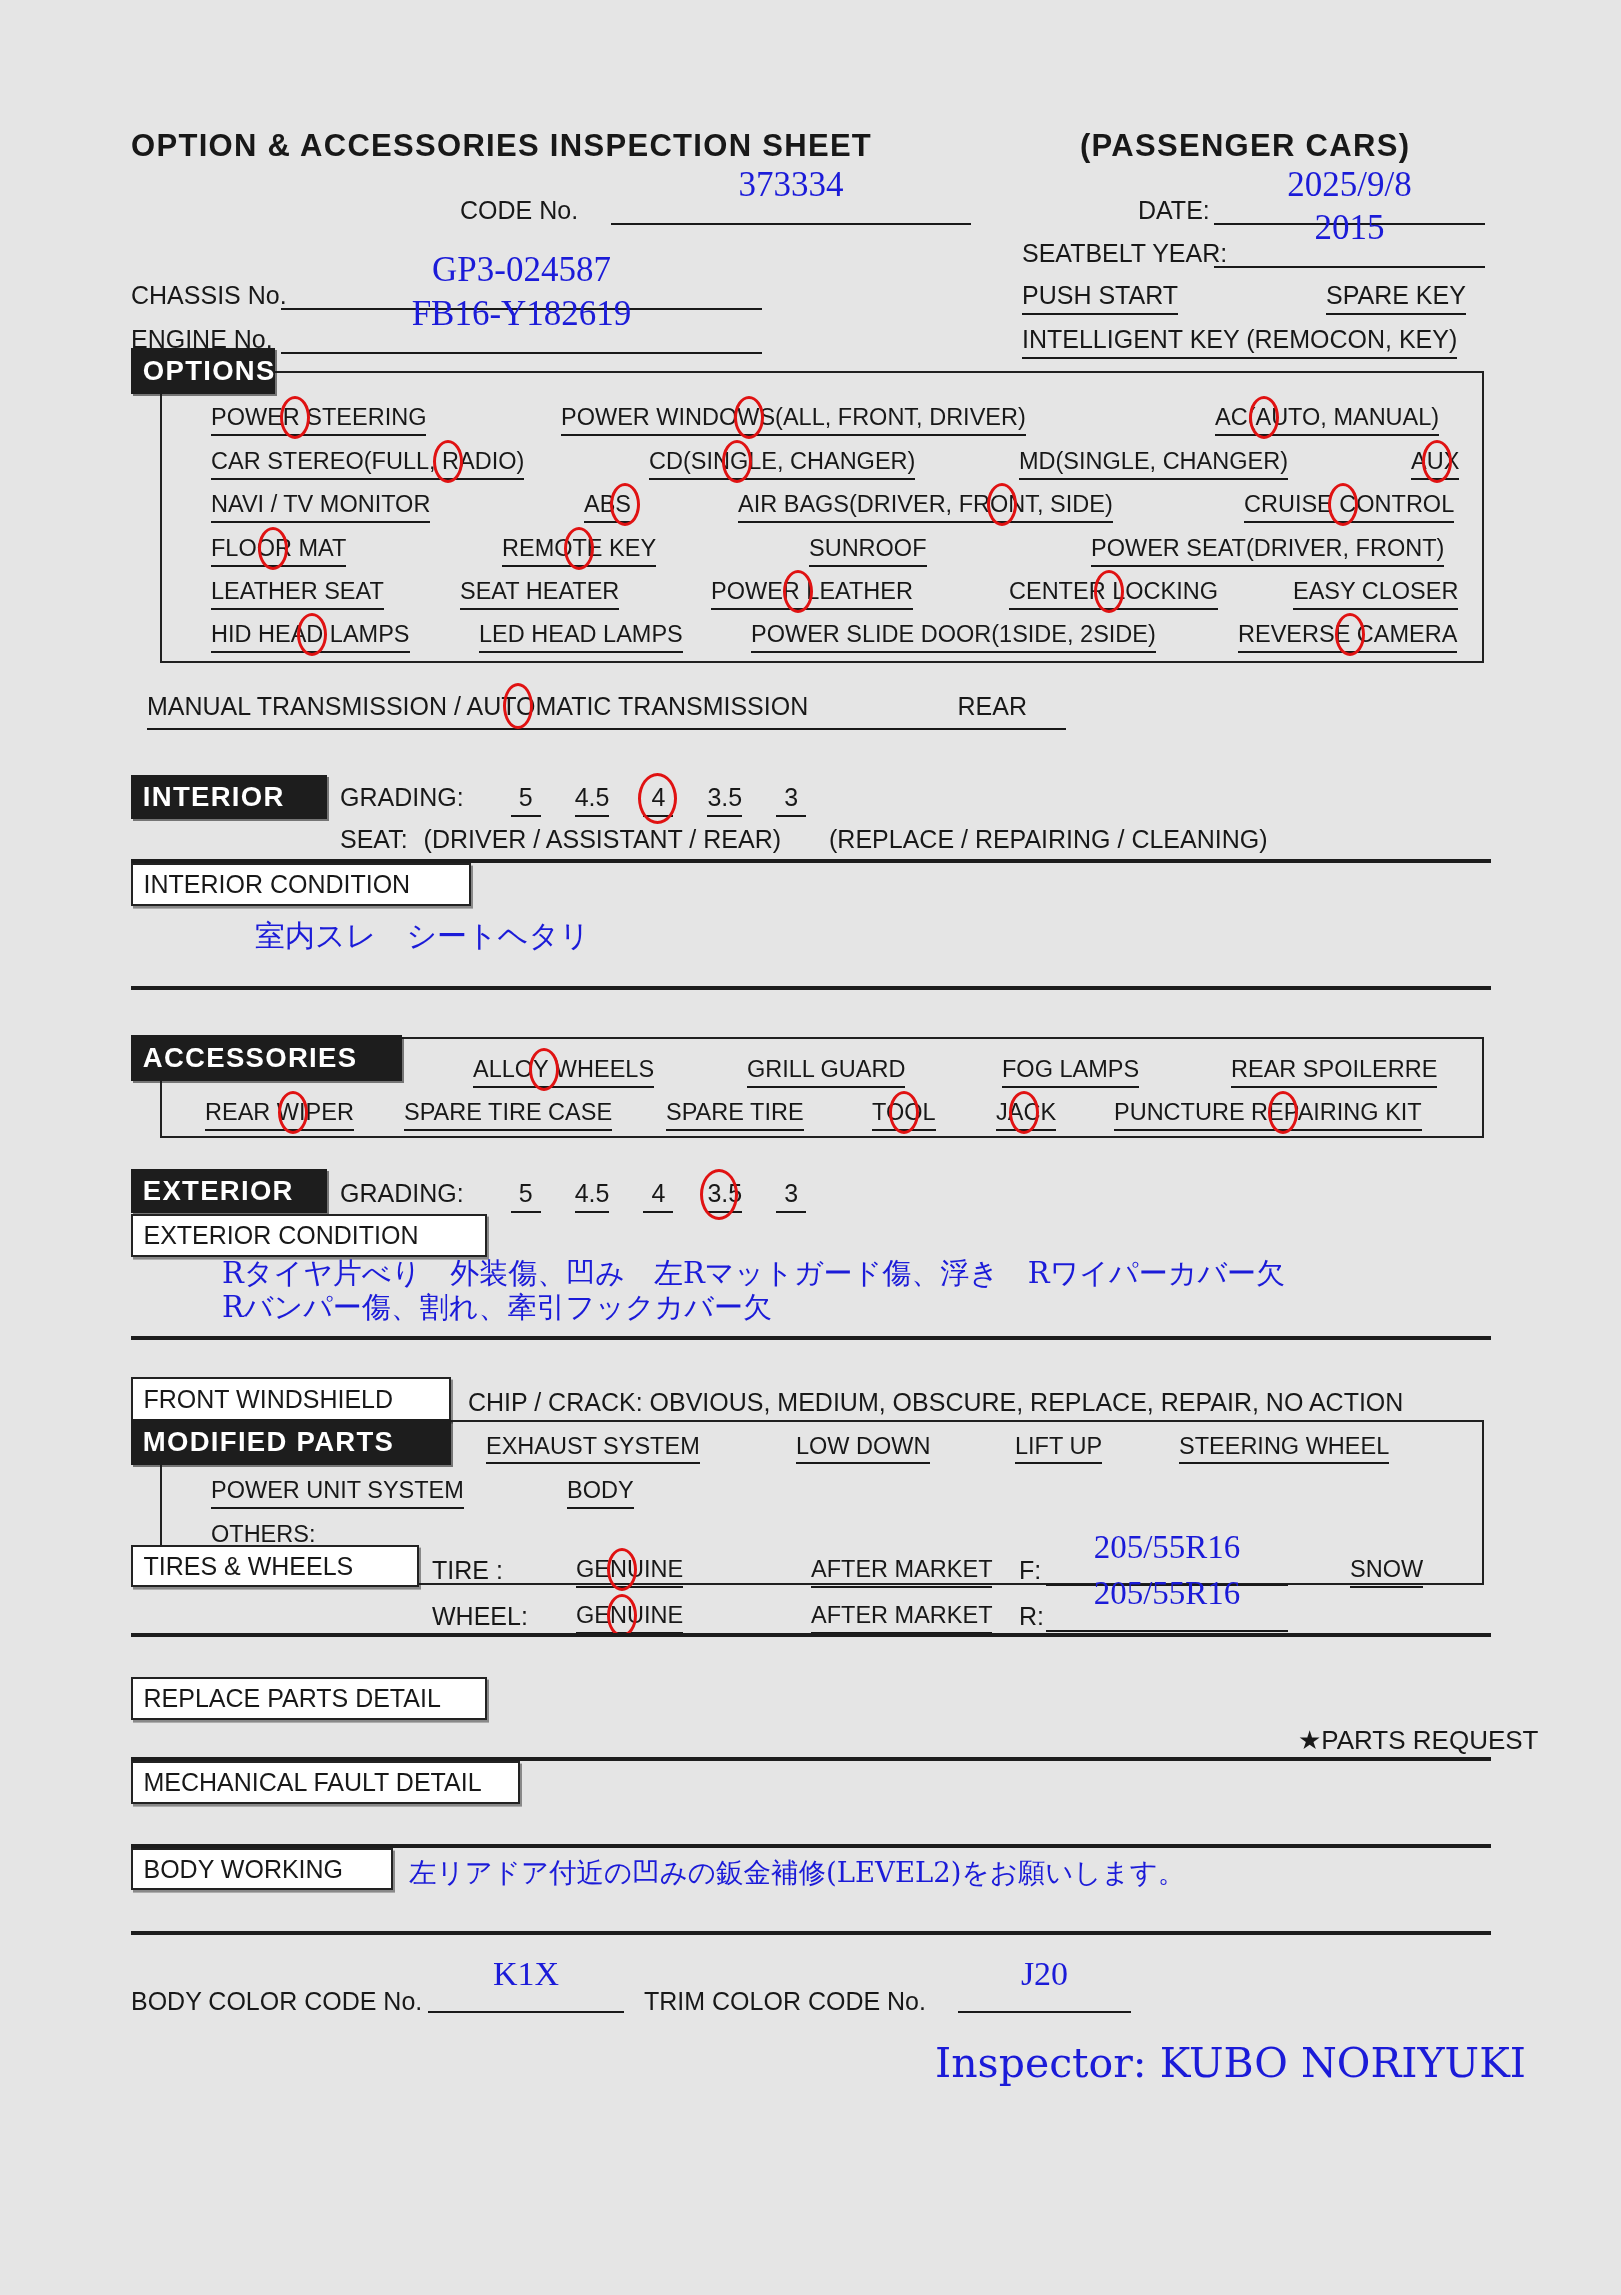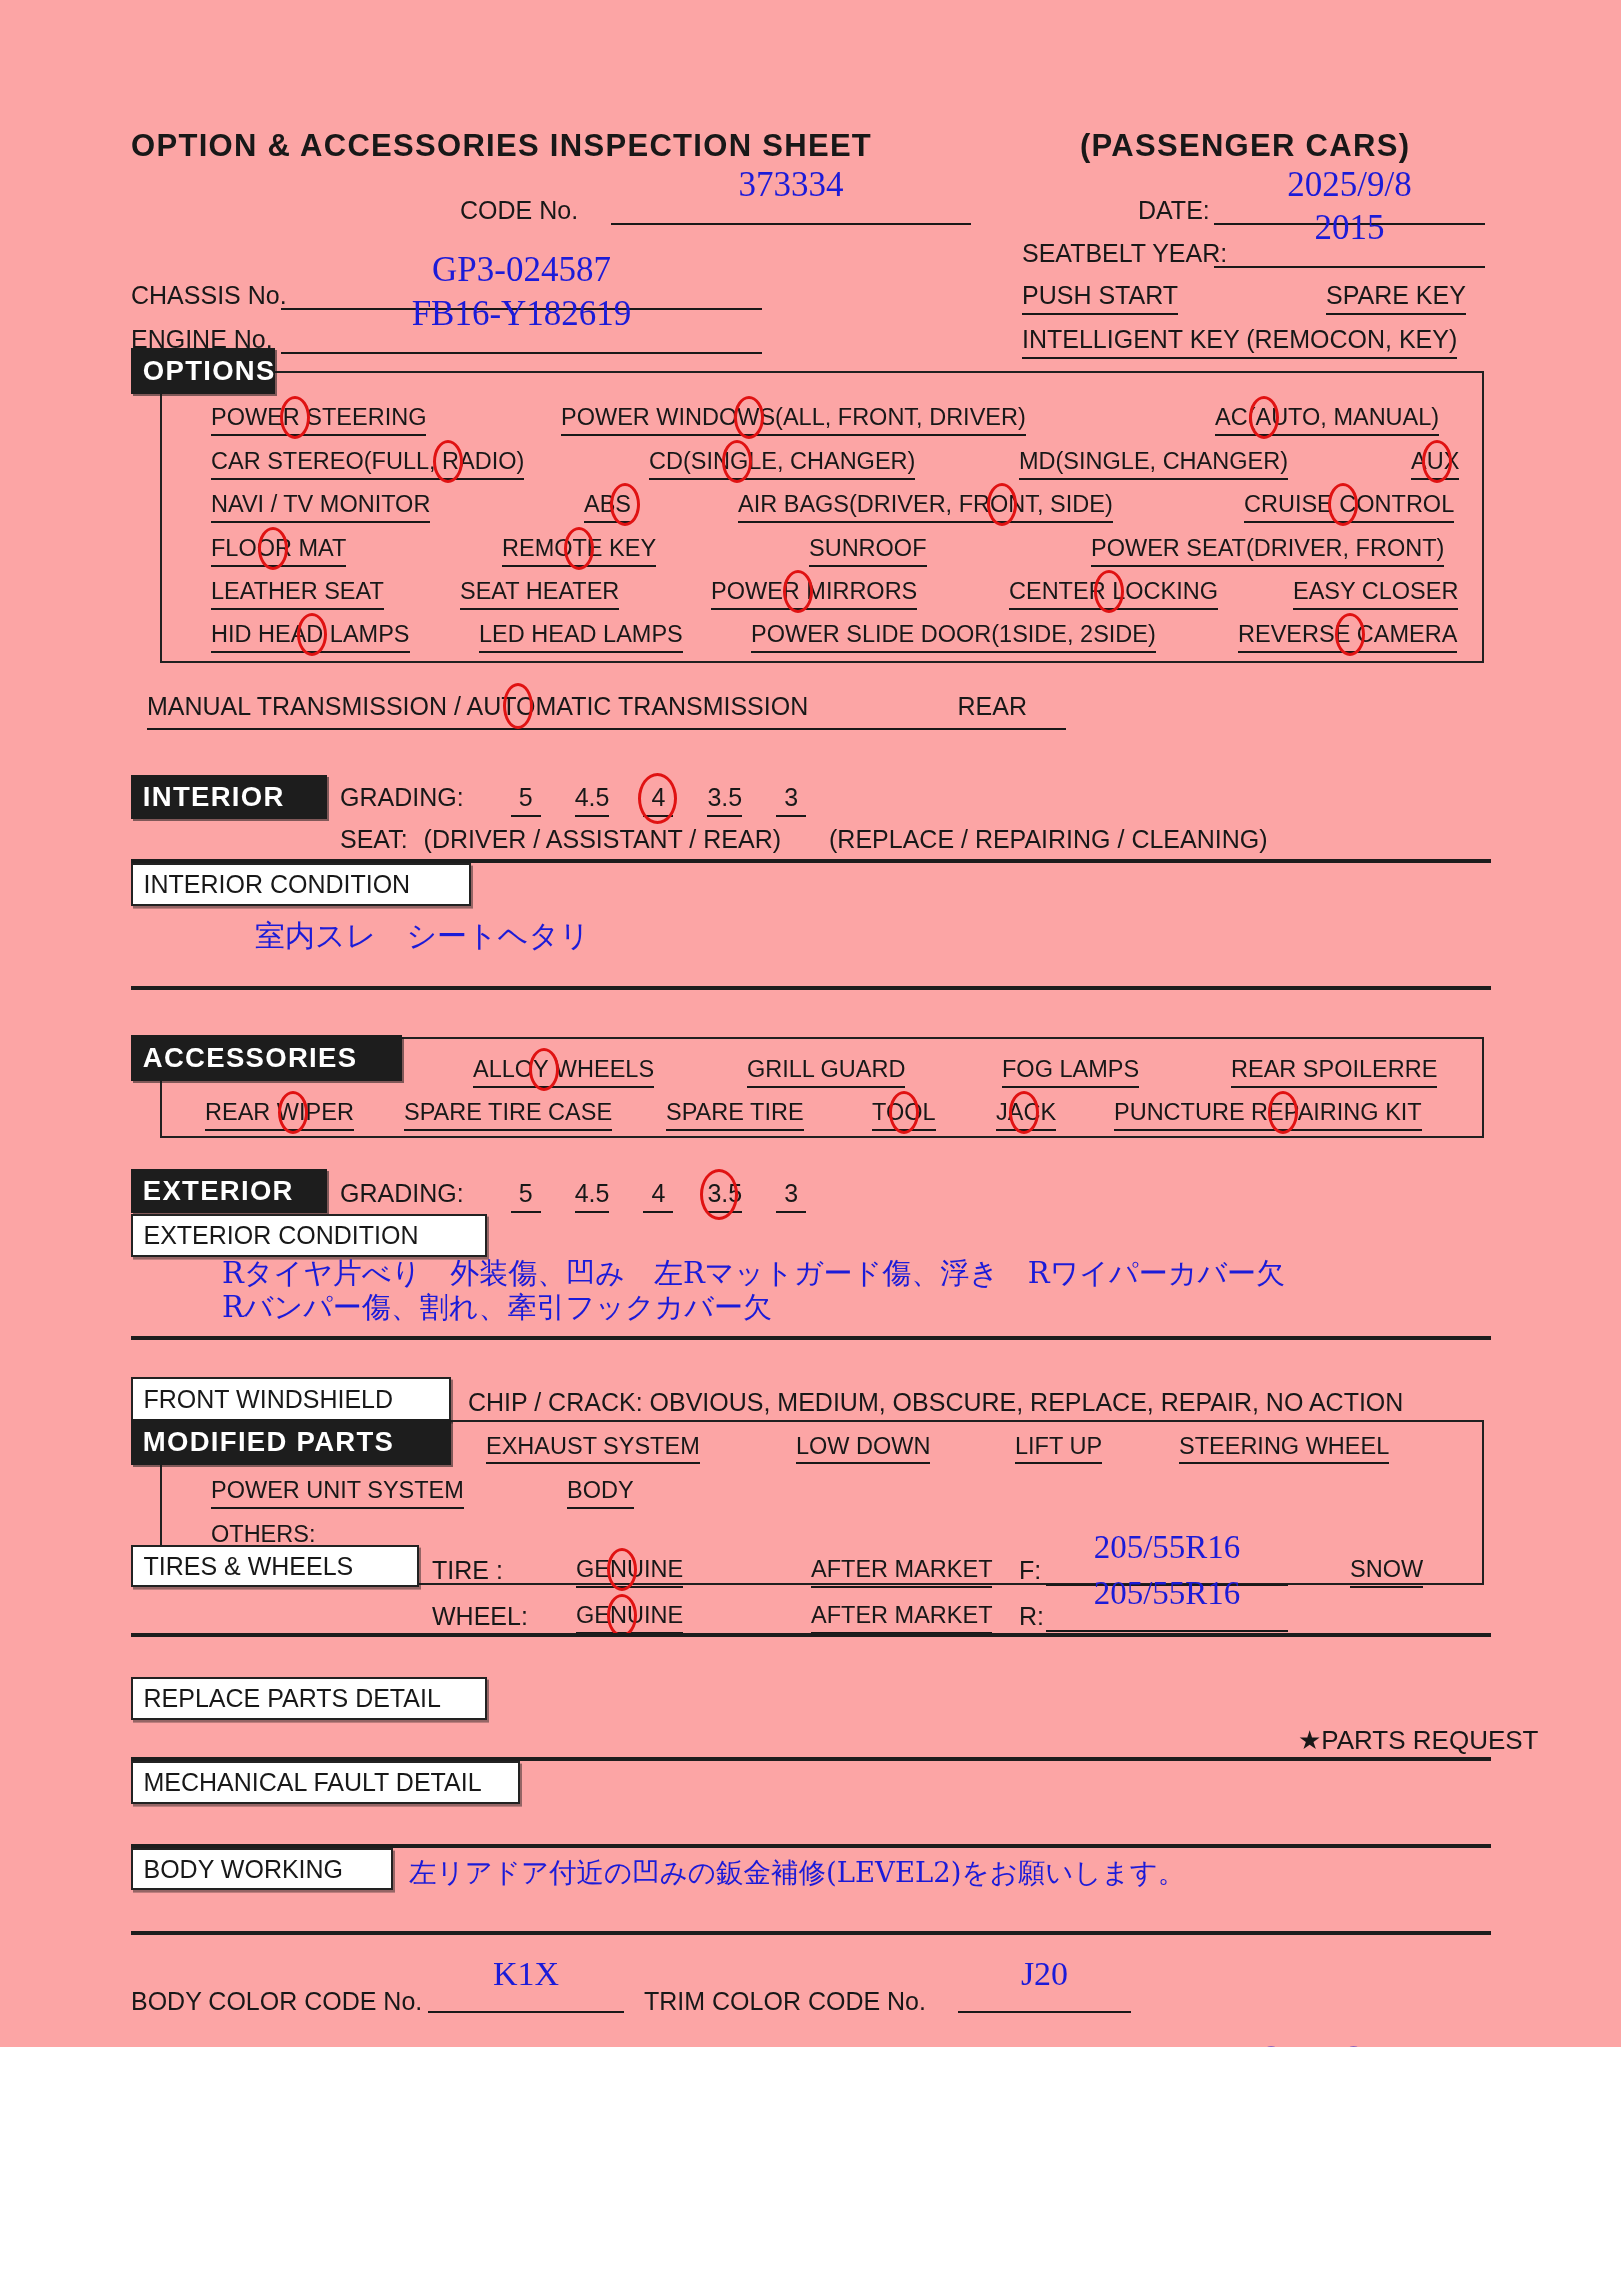--- a/index.html
+++ b/index.html
@@ -1,18 +1,18 @@
 <!DOCTYPE html>
 <html style="font-size:10.5px"><head>
 <meta charset="utf-8">
 <style>
   *{margin:0;padding:0;box-sizing:border-box}
   :root{--blue:#1b1bd8;--red:#e01212;--ink:#181818}
   body{background:#fff}
-  .page{position:relative;width:1622px;height:2047px;background:#fca5a5;
+  .page{position:relative;width:1622px;height:2295px;background:#e5e5e5;
         font-family:"Liberation Sans",sans-serif;color:var(--ink);overflow:hidden}
   .abs{position:absolute;white-space:nowrap}
   .t1{font-size:31px;font-weight:bold;letter-spacing:1.3px}
   .lab{font-size:25px}
   .lbl{border-bottom:2.6px solid #181818;padding-bottom:2.6px;white-space:nowrap}
   .opt{position:absolute;font-size:23.5px;white-space:nowrap}
   .ring{display:none;position:absolute;top:-7.8px;width:30px;height:43px;
         border:3.3px solid var(--red);border-radius:50%;pointer-events:none}
   [data-circled="true"]>.ring{display:block}
   .hdrbox{position:absolute;background:#1d1d1d;color:#fff;font-weight:bold;font-size:27.5px;
@@ -76,21 +76,21 @@
     <span class="opt lbl" style="left:576px;top:118px" data-circled="true"><i class="ring" style="left:249px"></i><span>AIR BAGS(DRIVER, FRONT, SIDE)</span></span>
     <span class="opt lbl" style="left:1082px;top:118px" data-circled="true"><i class="ring" style="left:84px"></i><span>CRUISE CONTROL</span></span>
 
     <span class="opt lbl" style="left:49px;top:162px" data-circled="true"><i class="ring" style="left:47px"></i><span>FLOOR MAT</span></span>
     <span class="opt lbl" style="left:340px;top:162px" data-circled="true"><i class="ring" style="left:62px"></i><span>REMOTE KEY</span></span>
     <span class="opt lbl" style="left:647px;top:162px" data-circled="false"><span>SUNROOF</span></span>
     <span class="opt lbl" style="left:929px;top:162px" data-circled="false"><span>POWER SEAT(DRIVER, FRONT)</span></span>
 
     <span class="opt lbl" style="left:49px;top:205px" data-circled="false"><span>LEATHER SEAT</span></span>
     <span class="opt lbl" style="left:298px;top:205px" data-circled="false"><span>SEAT HEATER</span></span>
-    <span class="opt lbl" style="left:549px;top:205px" data-circled="true"><i class="ring" style="left:72px"></i><span>POWER MIRRORS</span></span>
+    <span class="opt lbl" style="left:549px;top:205px" data-circled="true"><i class="ring" style="left:72px"></i><span>POWER LEATHER</span></span>
     <span class="opt lbl" style="left:847px;top:205px" data-circled="true"><i class="ring" style="left:85px"></i><span>CENTER LOCKING</span></span>
     <span class="opt lbl" style="left:1131px;top:205px" data-circled="false"><span>EASY CLOSER</span></span>
 
     <span class="opt lbl" style="left:49px;top:248px" data-circled="true"><i class="ring" style="left:86px"></i><span>HID HEAD LAMPS</span></span>
     <span class="opt lbl" style="left:317px;top:248px" data-circled="false"><span>LED HEAD LAMPS</span></span>
     <span class="opt lbl" style="left:589px;top:248px" data-circled="false"><span>POWER SLIDE DOOR(1SIDE,  2SIDE)</span></span>
     <span class="opt lbl" style="left:1076px;top:248px" data-circled="true"><i class="ring" style="left:97px"></i><span>REVERSE CAMERA</span></span>
   </div>
   <div class="hdrbox" style="left:131px;top:348px;width:144px;height:46px">OPTIONS</div>
 

